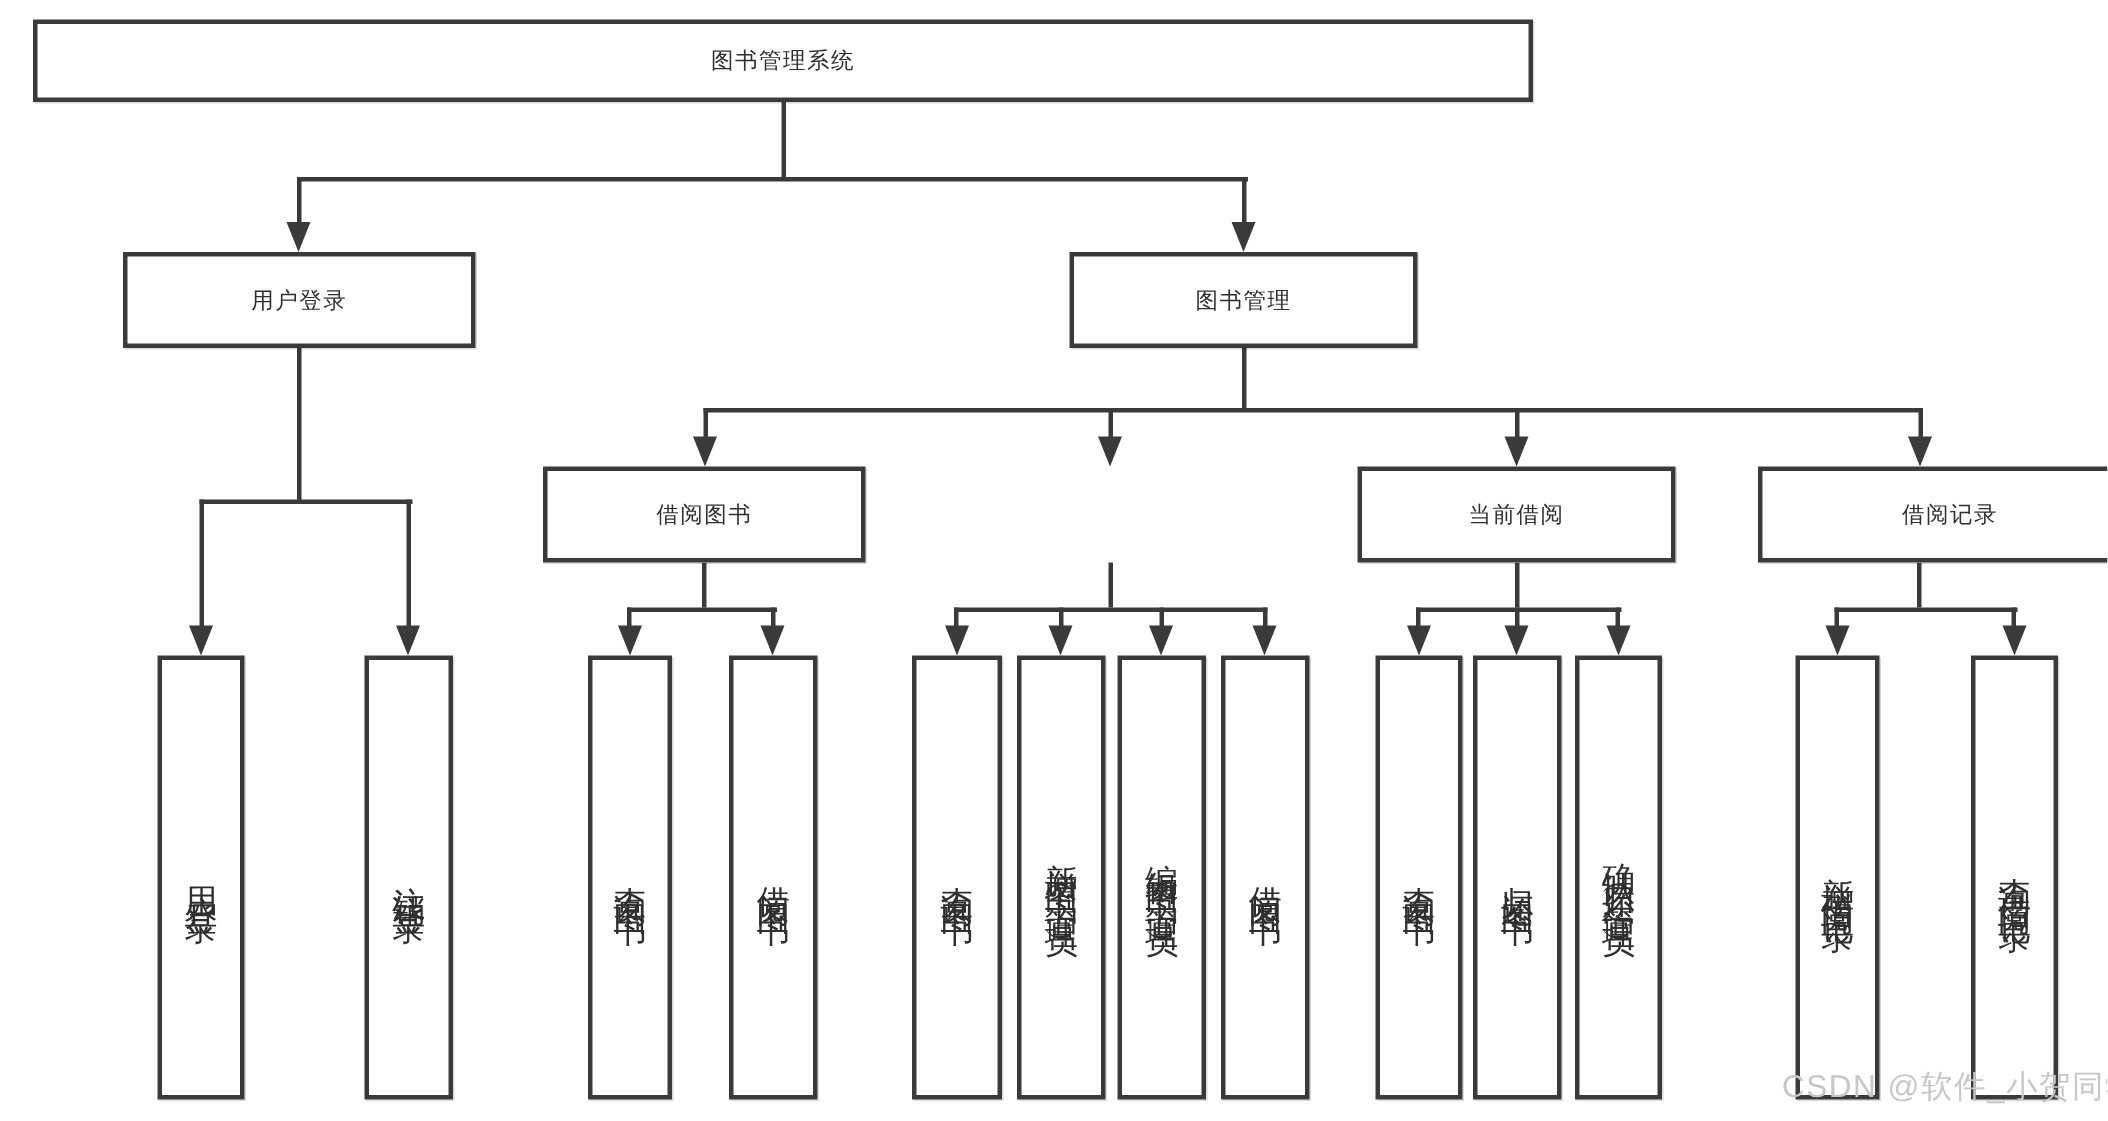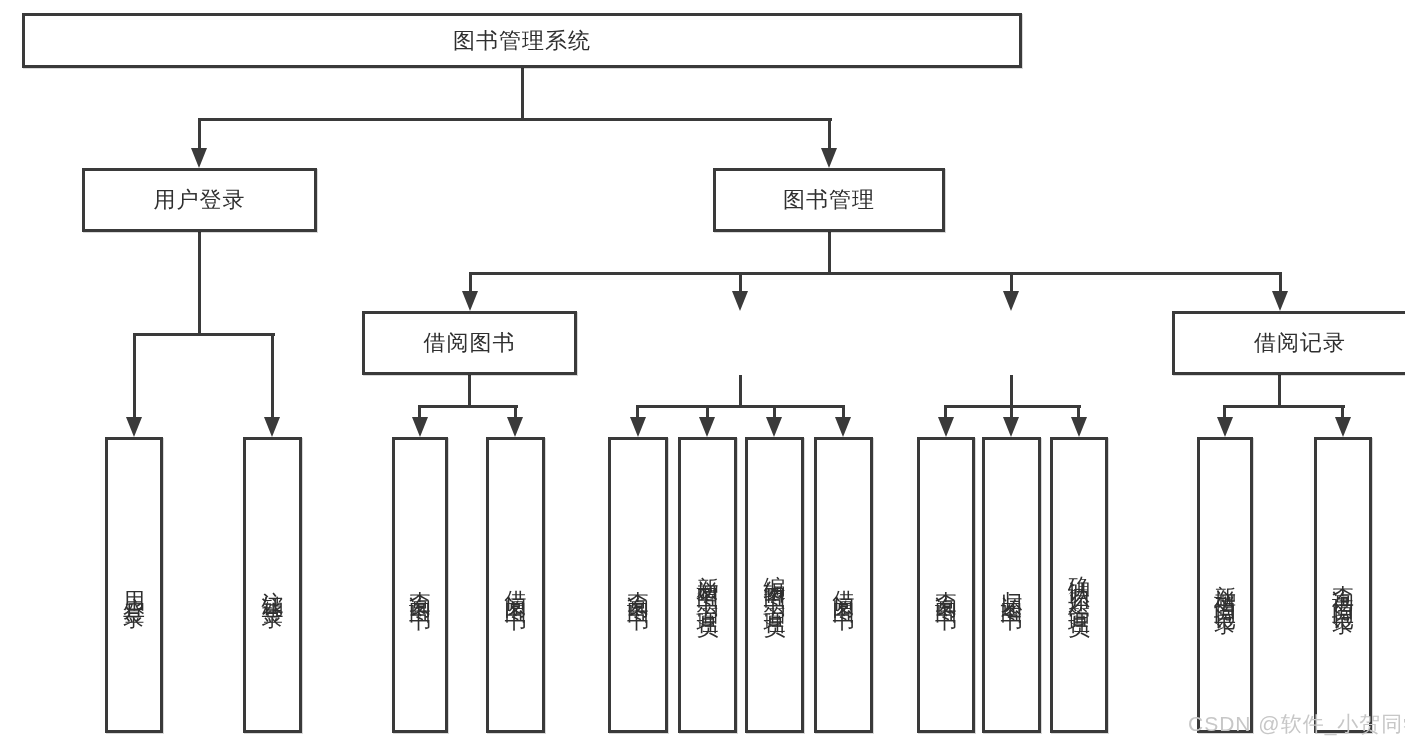--- a/index.html
+++ b/index.html
@@ -12,21 +12,21 @@
   html,body{margin:0;padding:0;background:var(--bg);}
   .canvas{
     position:relative;width:1405px;height:747px;background:var(--bg);
     overflow:hidden;font-family:"Liberation Sans","DejaVu Sans",sans-serif;color:var(--text);
   }
   .box{
     position:absolute;background:var(--fill);border:3px solid var(--line);
     box-sizing:border-box;display:flex;align-items:center;justify-content:center;
     box-shadow:1px 1px 0 rgba(0,0,0,0.15);
   }
-  .hbox span{font-size:22px;letter-spacing:1px;white-space:nowrap;}
+  .hbox span{font-size:15px;letter-spacing:1px;white-space:nowrap;}
   .vbox span{
     writing-mode:vertical-rl;text-orientation:mixed;
     font-size:22px;letter-spacing:6px;line-height:1;white-space:nowrap;
   }
   .line{position:absolute;background:var(--line);}
   .arrow{
     position:absolute;width:0;height:0;
     border-left:8px solid transparent;border-right:8px solid transparent;
     border-top:20px solid var(--line);
   }
@@ -106,20 +106,23 @@
   <div class="box hbox" style="left:82px;top:168px;width:235px;height:64px;">
     <span>用户登录</span>
   </div>
   <div class="box hbox" style="left:713px;top:168px;width:232px;height:64px;">
     <span>图书管理</span>
   </div>
 
   <div class="box hbox" style="left:362px;top:311px;width:215px;height:64px;">
     <span>借阅图书</span>
   </div>
+  <div class="box hbox" style="left:905px;top:311px;width:212px;height:64px;">
+    <span>当前借阅</span>
+  </div>
   <div class="box hbox" style="left:1172px;top:311px;width:256px;height:64px;">
     <span>借阅记录</span>
   </div>
 
   <div class="box vbox" style="left:105px;top:437px;width:58px;height:296px;">
     <span>用户登录</span>
   </div>
   <div class="box vbox" style="left:243px;top:437px;width:59px;height:296px;">
     <span>注销登录</span>
   </div>

